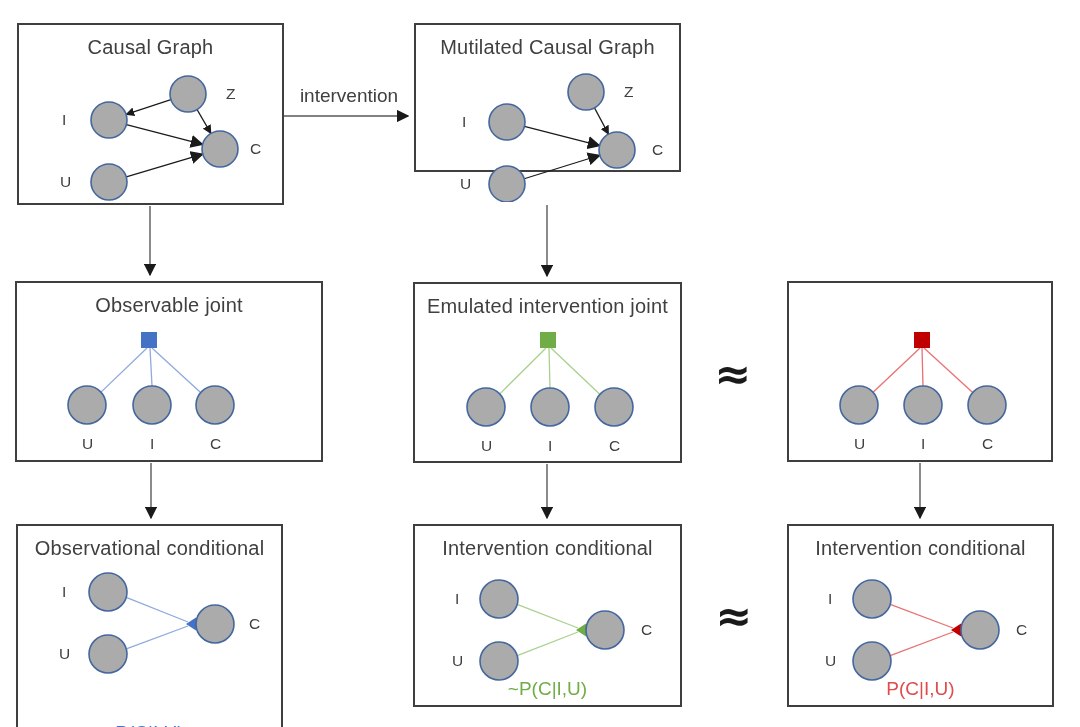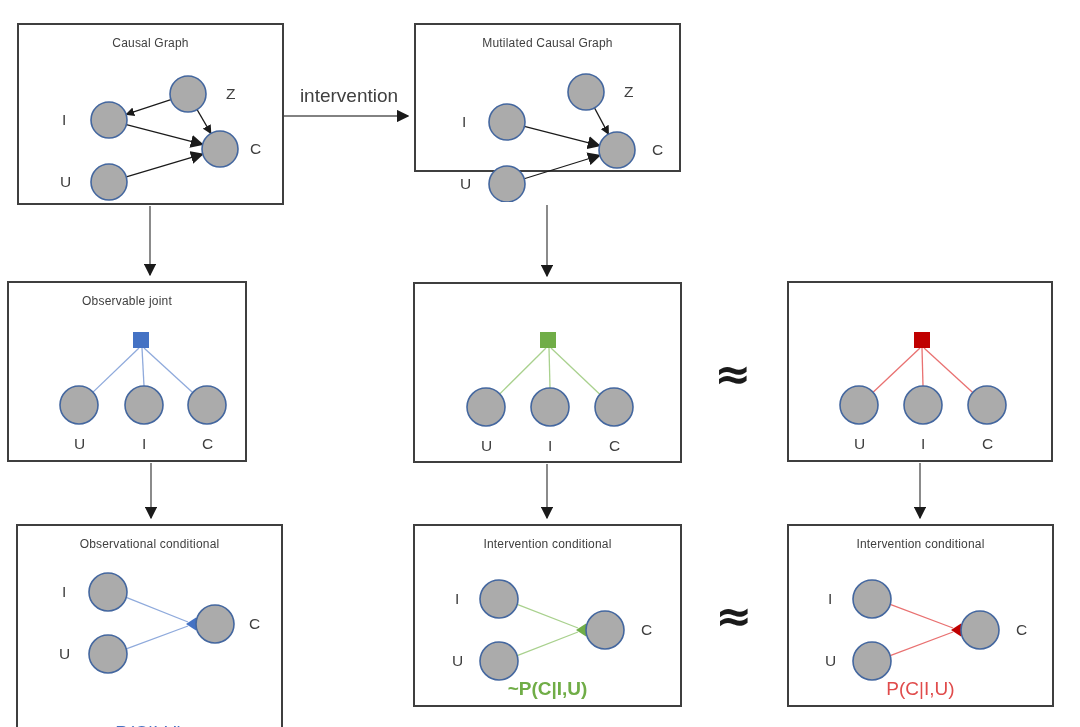--- a/index.html
+++ b/index.html
@@ -6,30 +6,30 @@
   .canvas {
     position: relative; width: 1080px; height: 727px; background: #ffffff;
     font-family: "Liberation Sans", sans-serif; overflow: hidden;
   }
   .box {
     position: absolute; box-sizing: border-box;
     border: 2px solid var(--box-border, #3f3f3f); background: #ffffff;
   }
   .box .title {
     position: absolute; top: 11px; left: 0; right: 0;
-    text-align: center; font-size: 12px; color: var(--text, #404040);
+    text-align: center; font-size: 20px; color: var(--text, #404040);
     letter-spacing: 0.2px; white-space: nowrap;
   }
   .box svg.diagram { position: absolute; left: 0; top: 0; }
   .formula {
     position: absolute; bottom: 5px; left: 0; right: 0;
     text-align: center; font-size: 19px; white-space: nowrap;
   }
   .f-blue  { color: var(--blue, #4472c4); }
-  .f-green { color: var(--green, #70ad47); font-weight: bold; }
+  .f-green { color: var(--green, #70ad47); }
   .f-red   { color: var(--red-text, #e04b4b); }
 
   .approx {
     position: absolute; width: 60px; text-align: center;
     font-size: 44px; font-weight: 700; color: #1a1a1a; line-height: 1;
     font-family: "DejaVu Sans", sans-serif;
   }
   .intervention-label {
     position: absolute; left: 288px; top: 85px; width: 122px;
     text-align: center; font-size: 19px; color: var(--text, #404040);
@@ -102,39 +102,40 @@
       <circle class="node" cx="91" cy="97" r="18"></circle>
       <circle class="node" cx="91" cy="159" r="18"></circle>
       <circle class="node" cx="201" cy="125" r="18"></circle>
       <text class="nl" x="208" y="72">Z</text>
       <text class="nl" x="46" y="102">I</text>
       <text class="nl" x="44" y="164">U</text>
       <text class="nl" x="236" y="130">C</text>
     </svg>
   </section>
 
-  <section class="box" style="left:7px; top:281px; width:240px; height:181px">
+  <section class="box" style="left:15px; top:281px; width:308px; height:181px">
     <div class="title">Observable joint</div>
     <svg class="diagram" width="264" height="177" viewBox="0 0 264 177">
       <g>
         <line class="jline-blue" x1="130" y1="65" x2="84" y2="109.1"></line>
         <line class="jline-blue" x1="133" y1="65" x2="135" y2="103"></line>
         <line class="jline-blue" x1="135" y1="65" x2="183.6" y2="109.6"></line>
       </g>
       <rect class="fsq-blue" x="124" y="49" width="16" height="16"></rect>
       <circle class="node" cx="70" cy="122" r="19"></circle>
       <circle class="node" cx="135" cy="122" r="19"></circle>
       <circle class="node" cx="198" cy="122" r="19"></circle>
       <text class="nl" x="65" y="166">U</text>
       <text class="nl" x="133" y="166">I</text>
       <text class="nl" x="193" y="166">C</text>
     </svg>
   </section>
 
   <section class="box" style="left:413px; top:282px; width:269px; height:181px">
+    <div class="title">Emulated intervention joint</div>
     <svg class="diagram" width="265" height="177" viewBox="0 0 265 177">
       <g>
         <line class="jline-green" x1="131" y1="64" x2="84.8" y2="109.9"></line>
         <line class="jline-green" x1="134" y1="64" x2="135" y2="104"></line>
         <line class="jline-green" x1="136" y1="64" x2="184.8" y2="110.3"></line>
       </g>
       <rect class="fsq-green" x="125" y="48" width="16" height="16"></rect>
       <circle class="node" cx="71" cy="123" r="19"></circle>
       <circle class="node" cx="135" cy="123" r="19"></circle>
       <circle class="node" cx="199" cy="123" r="19"></circle>

